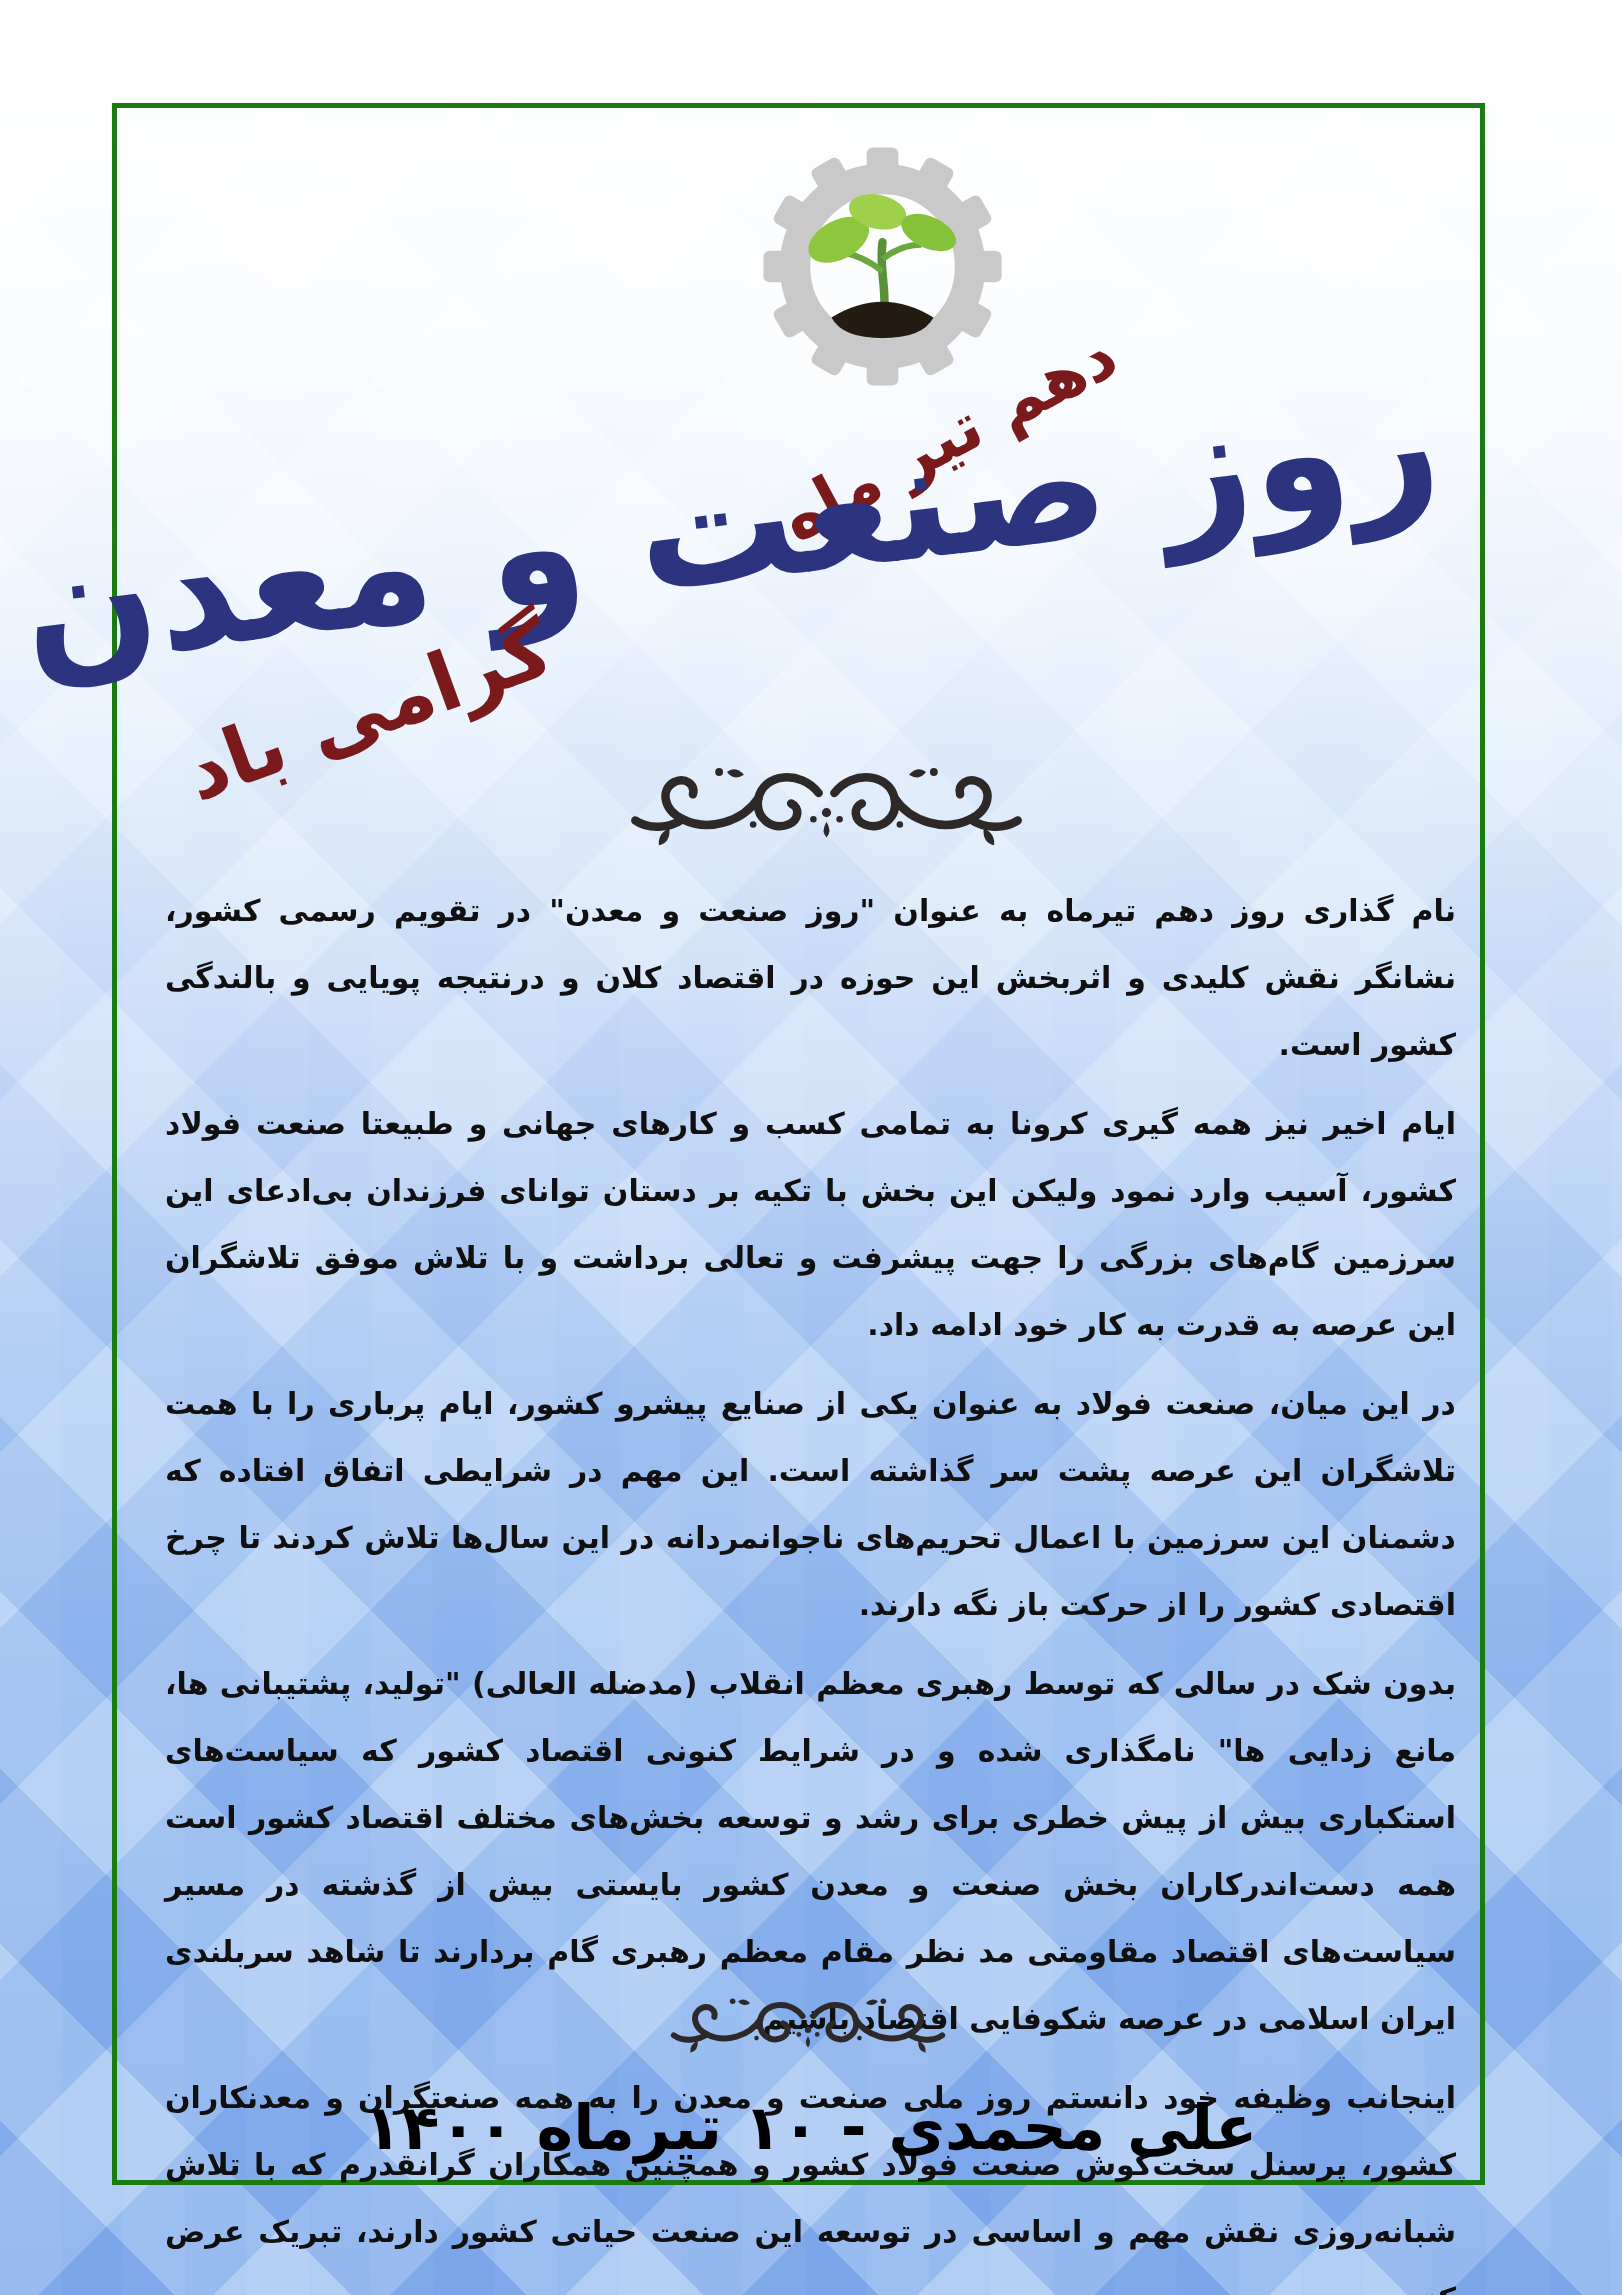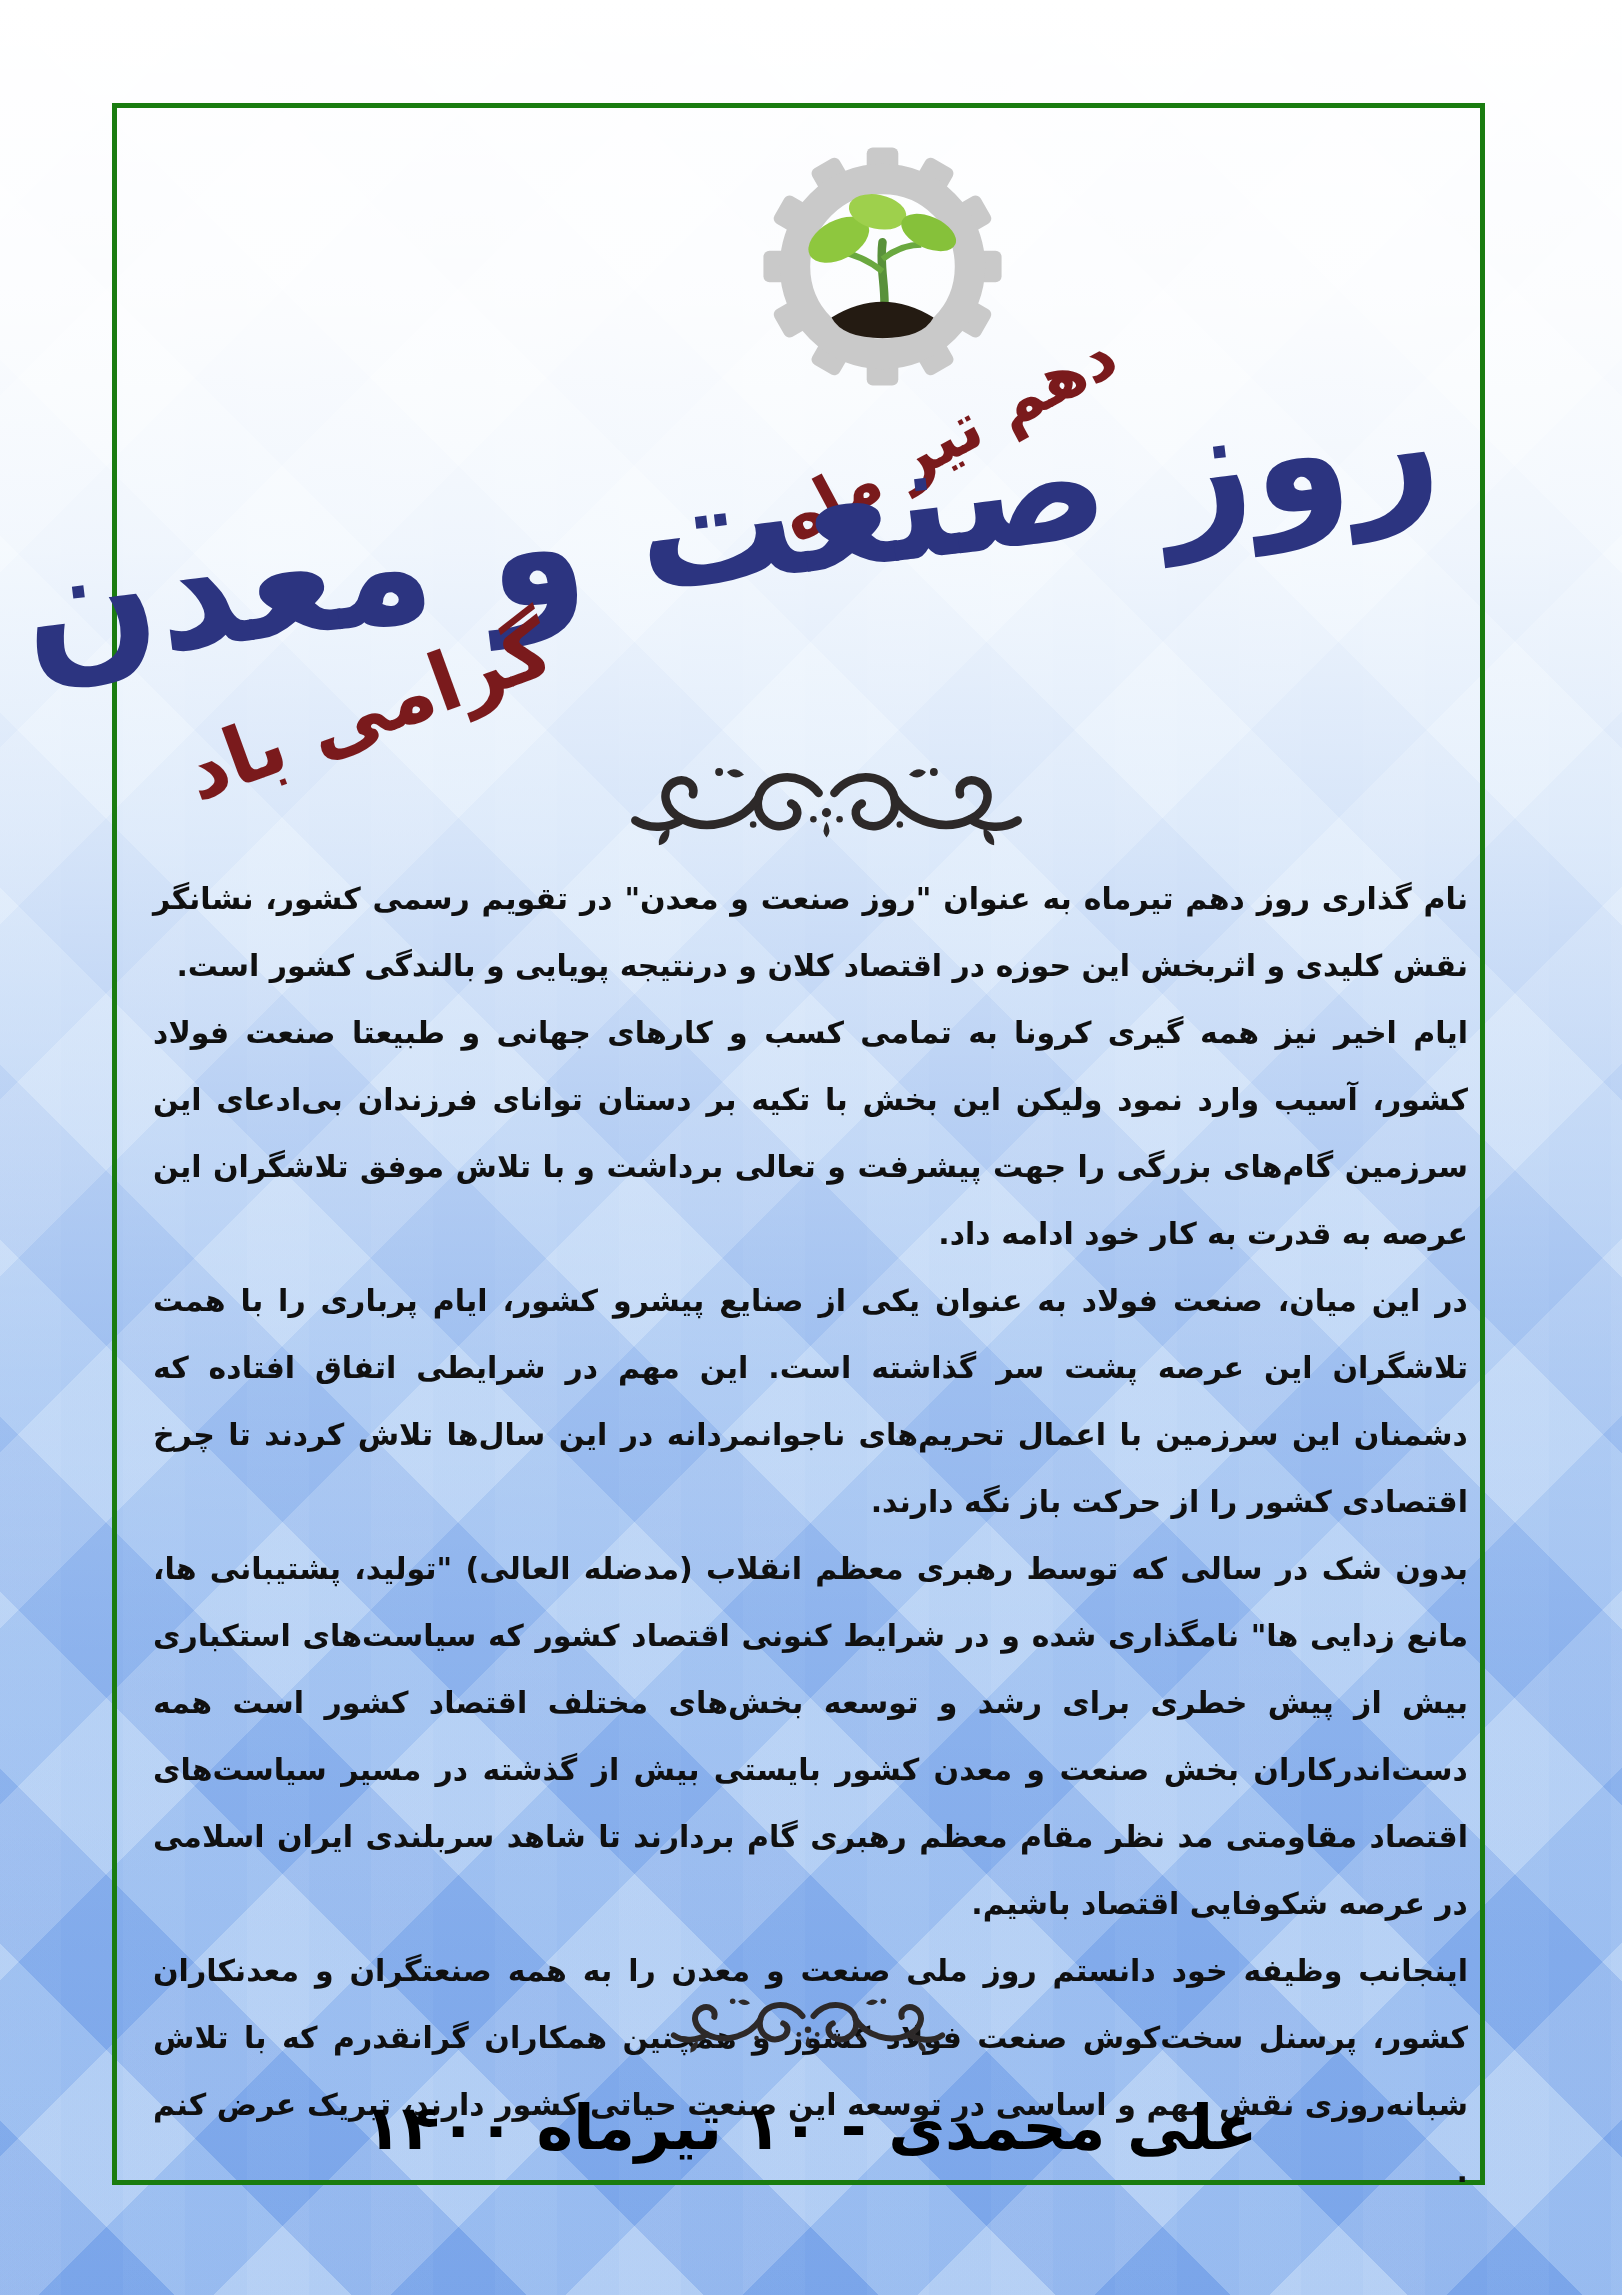--- a/index.html
+++ b/index.html
@@ -53,21 +53,21 @@
   .divider{position:absolute;}
   .divider svg{width:100%;height:100%;display:block;}
   .divider-top{left:618px;top:751px;width:419px;height:101px;}
   .divider-bottom{left:662px;top:1986px;width:294px;height:72px;}
 
   .message{
     position:absolute;left:154px;top:865px;width:1315px;
     direction:rtl;text-align:justify;
     color:#101010;font-size:30px;line-height:67px;font-weight:bold;
   }
-  .message p{margin:0;padding:0;}
+  .message p{margin:12px;padding:0;}
 
   .signature{
     position:absolute;left:157px;top:2091px;width:1309px;
     text-align:center;color:#000;
     font-size:62px;font-weight:bold;white-space:nowrap;
   }
 </style>
 </head>
 <body>
 

